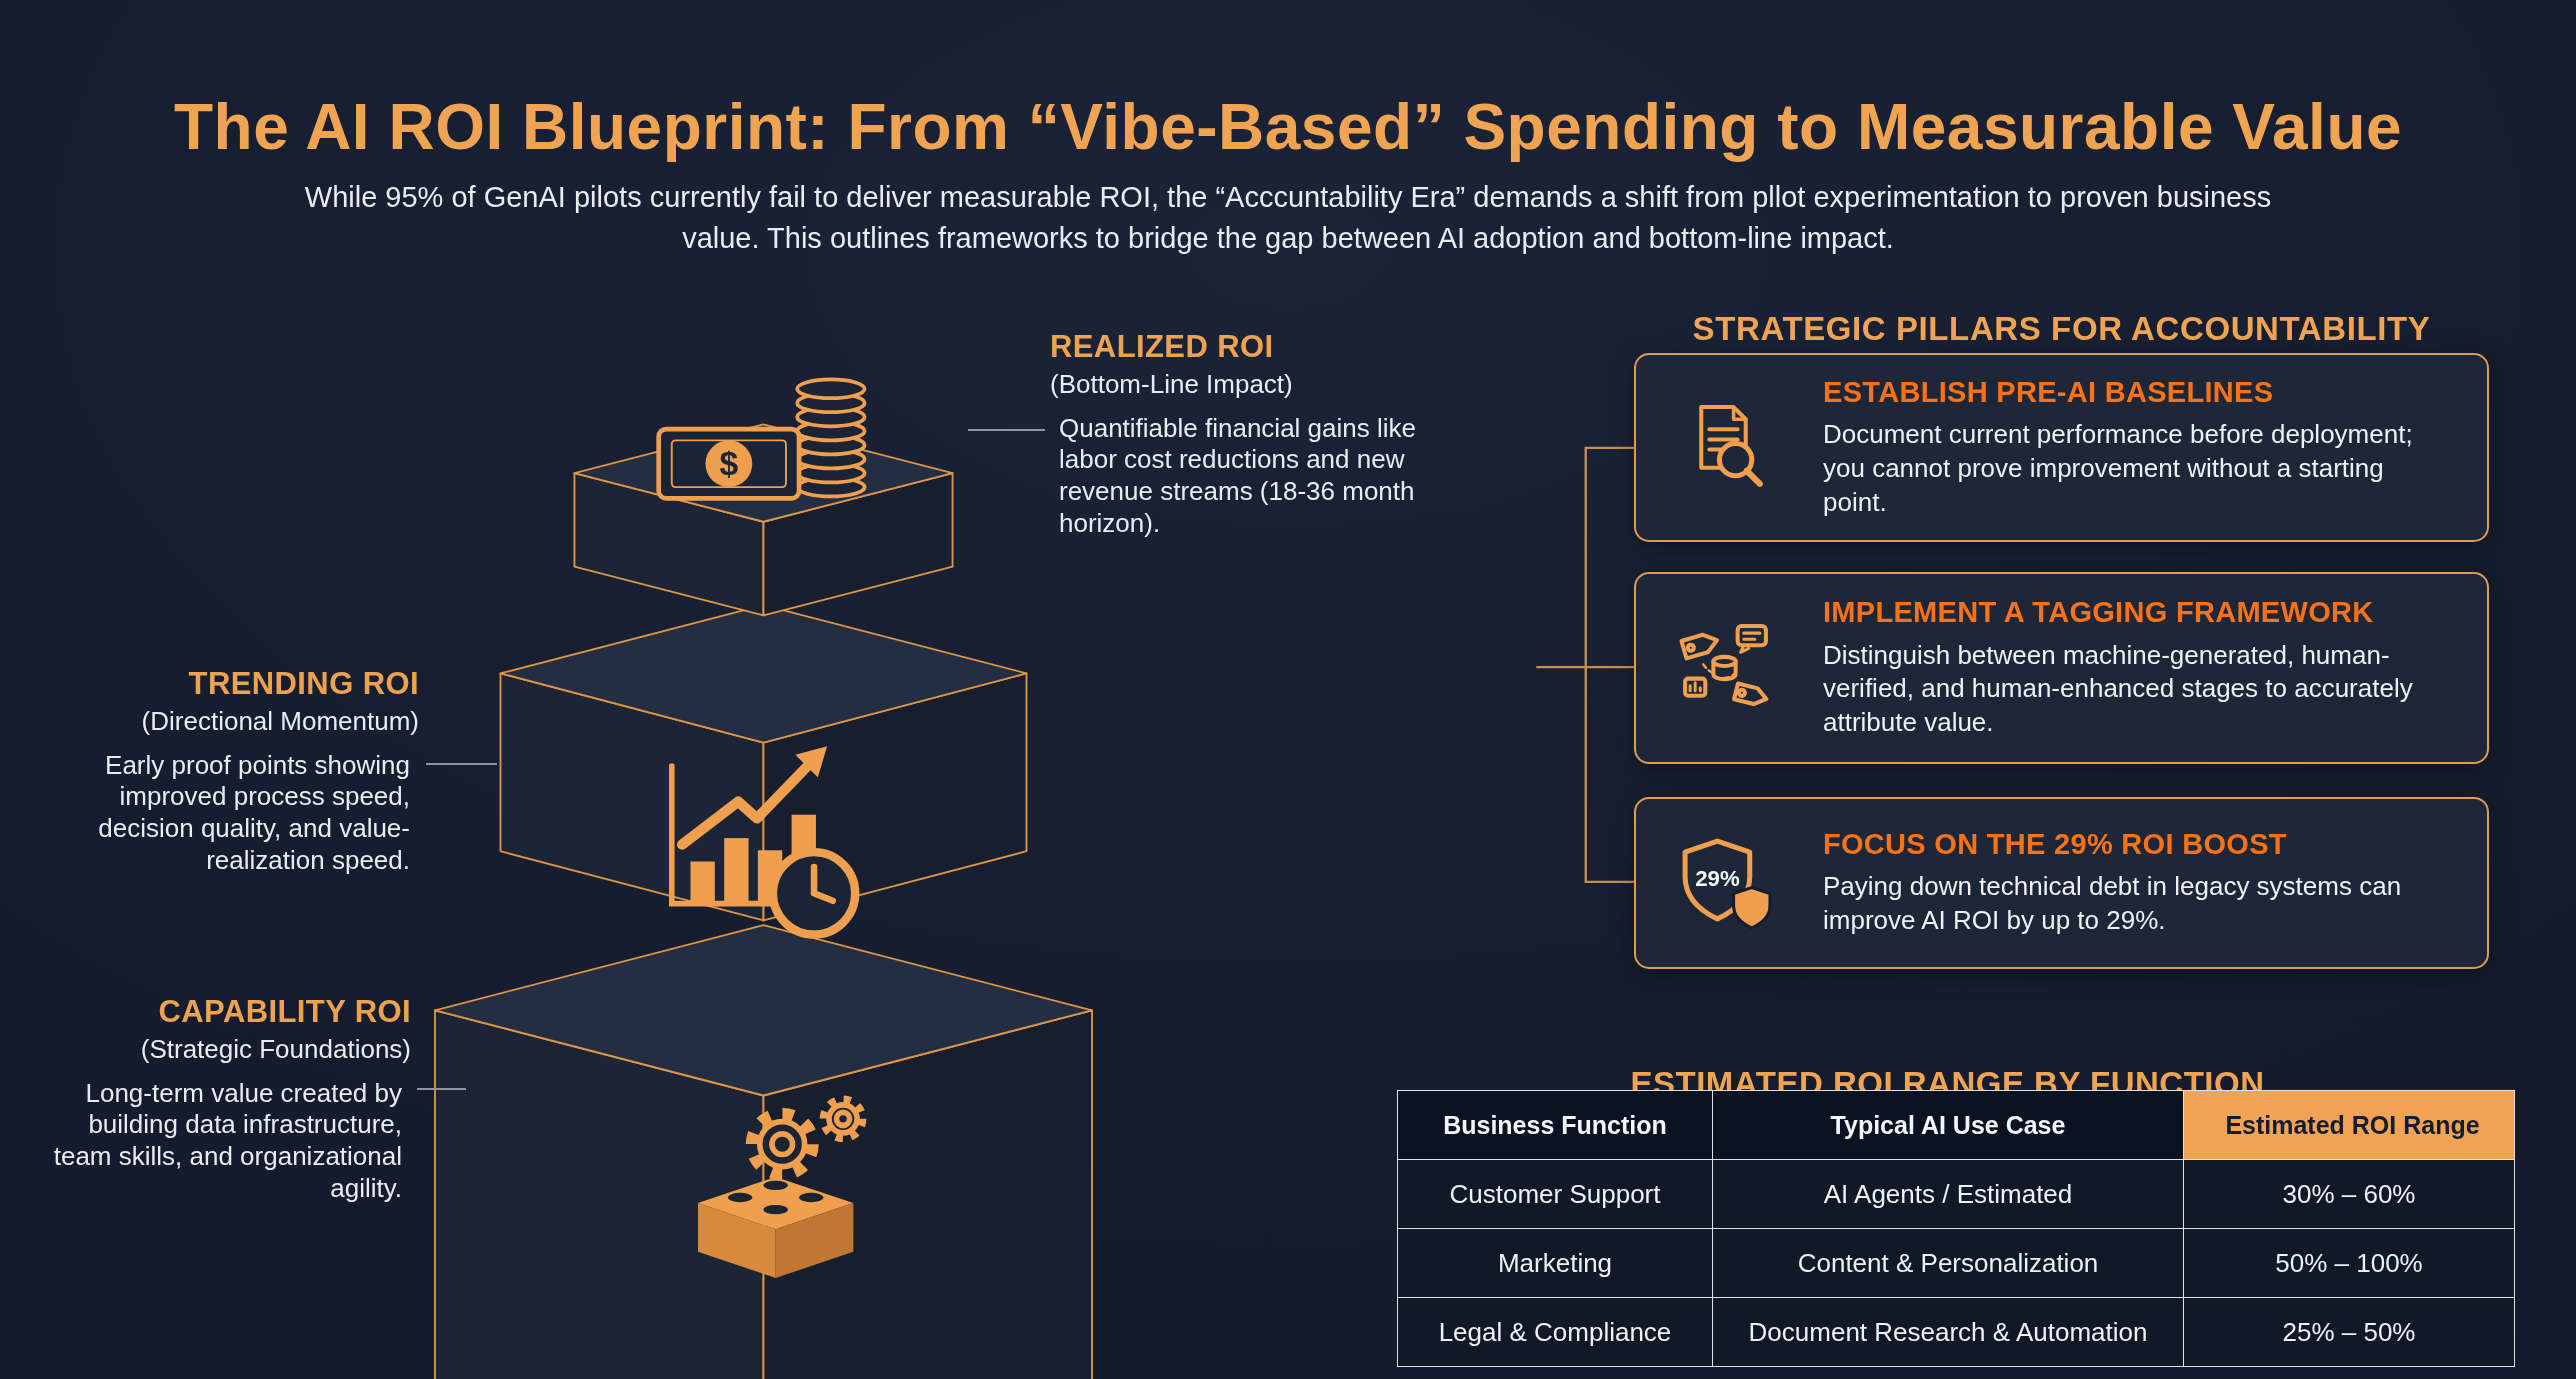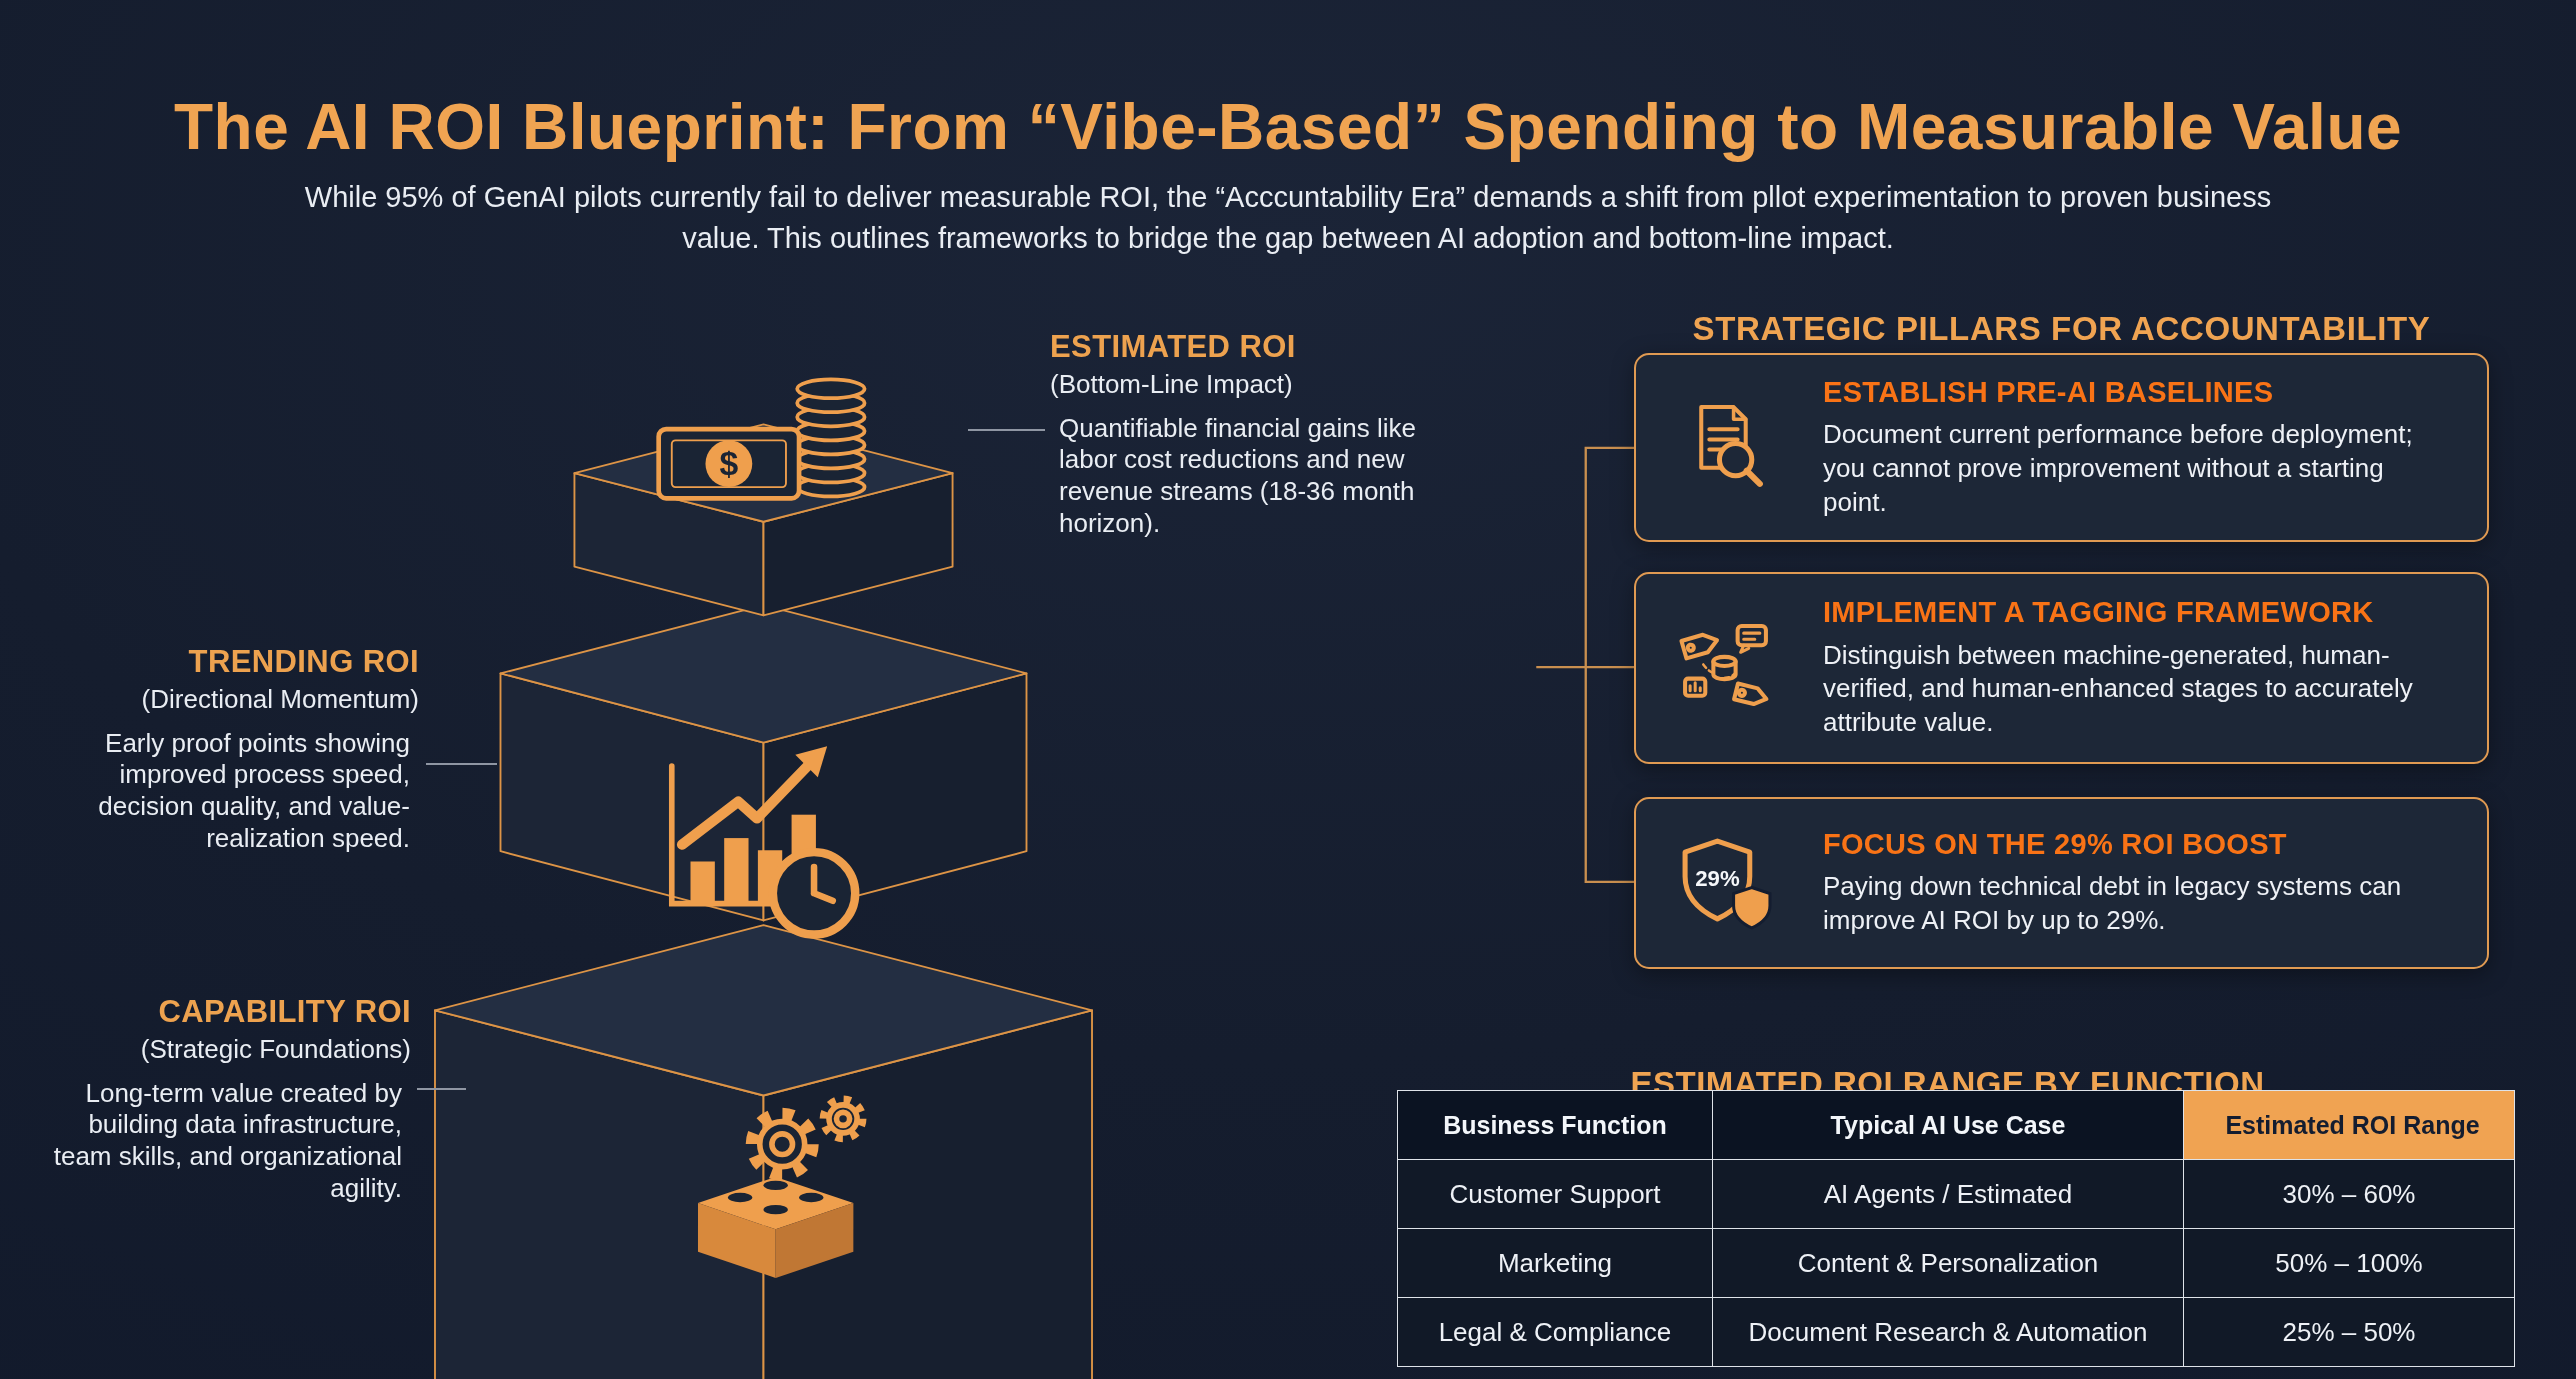--- a/index.html
+++ b/index.html
@@ -41,21 +41,21 @@
   .gear-body  { fill:#1a2434; stroke:#ef9f4d; stroke-width:6; }
   .gear-hole  { fill:none; stroke:#ef9f4d; stroke-width:6; }
 
   
   .tier-title { font-size:31px; font-weight:bold; color:#eda24f; letter-spacing:0.4px; margin:0; }
   .tier-sub   { font-size:26px; color:#e9edf3; margin:3.7px 0 13px; }
   .tier-desc  { font-size:26px; line-height:1.22; color:#e9edf3; margin:9px; }
 
   .label-realized   { position:absolute; left:1050px; top:329px; width:412px; text-align:left; }
   .label-realized .tier-desc { width:404px; }
-  .label-trending   { position:absolute; right:2157px; top:644px; width:365px; text-align:right; }
+  .label-trending   { position:absolute; right:2157px; top:666px; width:365px; text-align:right; }
   .label-capability { position:absolute; right:2165px; top:994px; width:374px; text-align:right; }
 
   .connector { position:absolute; height:1.9px; background:#8f96a3; }
   #conn-realized   { left:968px; top:429px;  width:77px; }
   #conn-trending   { left:426px;  top:763px;  width:71px; }
   #conn-capability { left:417px;  top:1088px; width:49px; }
 
   
   .pillars-title {
     position:absolute; left:1634px; top:283px; width:855px; text-align:center;
@@ -170,21 +170,21 @@
         <ellipse cx="421" cy="929" rx="13" ry="5" fill="#1a2434"></ellipse>
         <ellipse cx="383" cy="916" rx="13" ry="5" fill="#1a2434"></ellipse>
         <ellipse cx="383" cy="942" rx="13" ry="5" fill="#1a2434"></ellipse>
         <polygon points="300,935 383,963 383,1015 300,987" fill="#d8893c"></polygon>
         <polygon points="383,963 466,935 466,987 383,1015" fill="#c07734"></polygon>
       </g>
     </g>
   </svg>
 
   <div class="label-realized">
-    <h3 class="tier-title">ESTIMATED ROI</h3>
+    <h3 class="tier-title">REALIZED ROI</h3>
     <div class="tier-sub">(Bottom-Line Impact)</div>
     <p class="tier-desc">Quantifiable financial gains like labor cost reductions and new revenue streams (18-36 month horizon).</p>
   </div>
   <div class="label-trending">
     <h3 class="tier-title">TRENDING ROI</h3>
     <div class="tier-sub">(Directional Momentum)</div>
     <p class="tier-desc">Early proof points showing improved process speed, decision quality, and value-realization speed.</p>
   </div>
   <div class="label-capability">
     <h3 class="tier-title">CAPABILITY ROI</h3>

